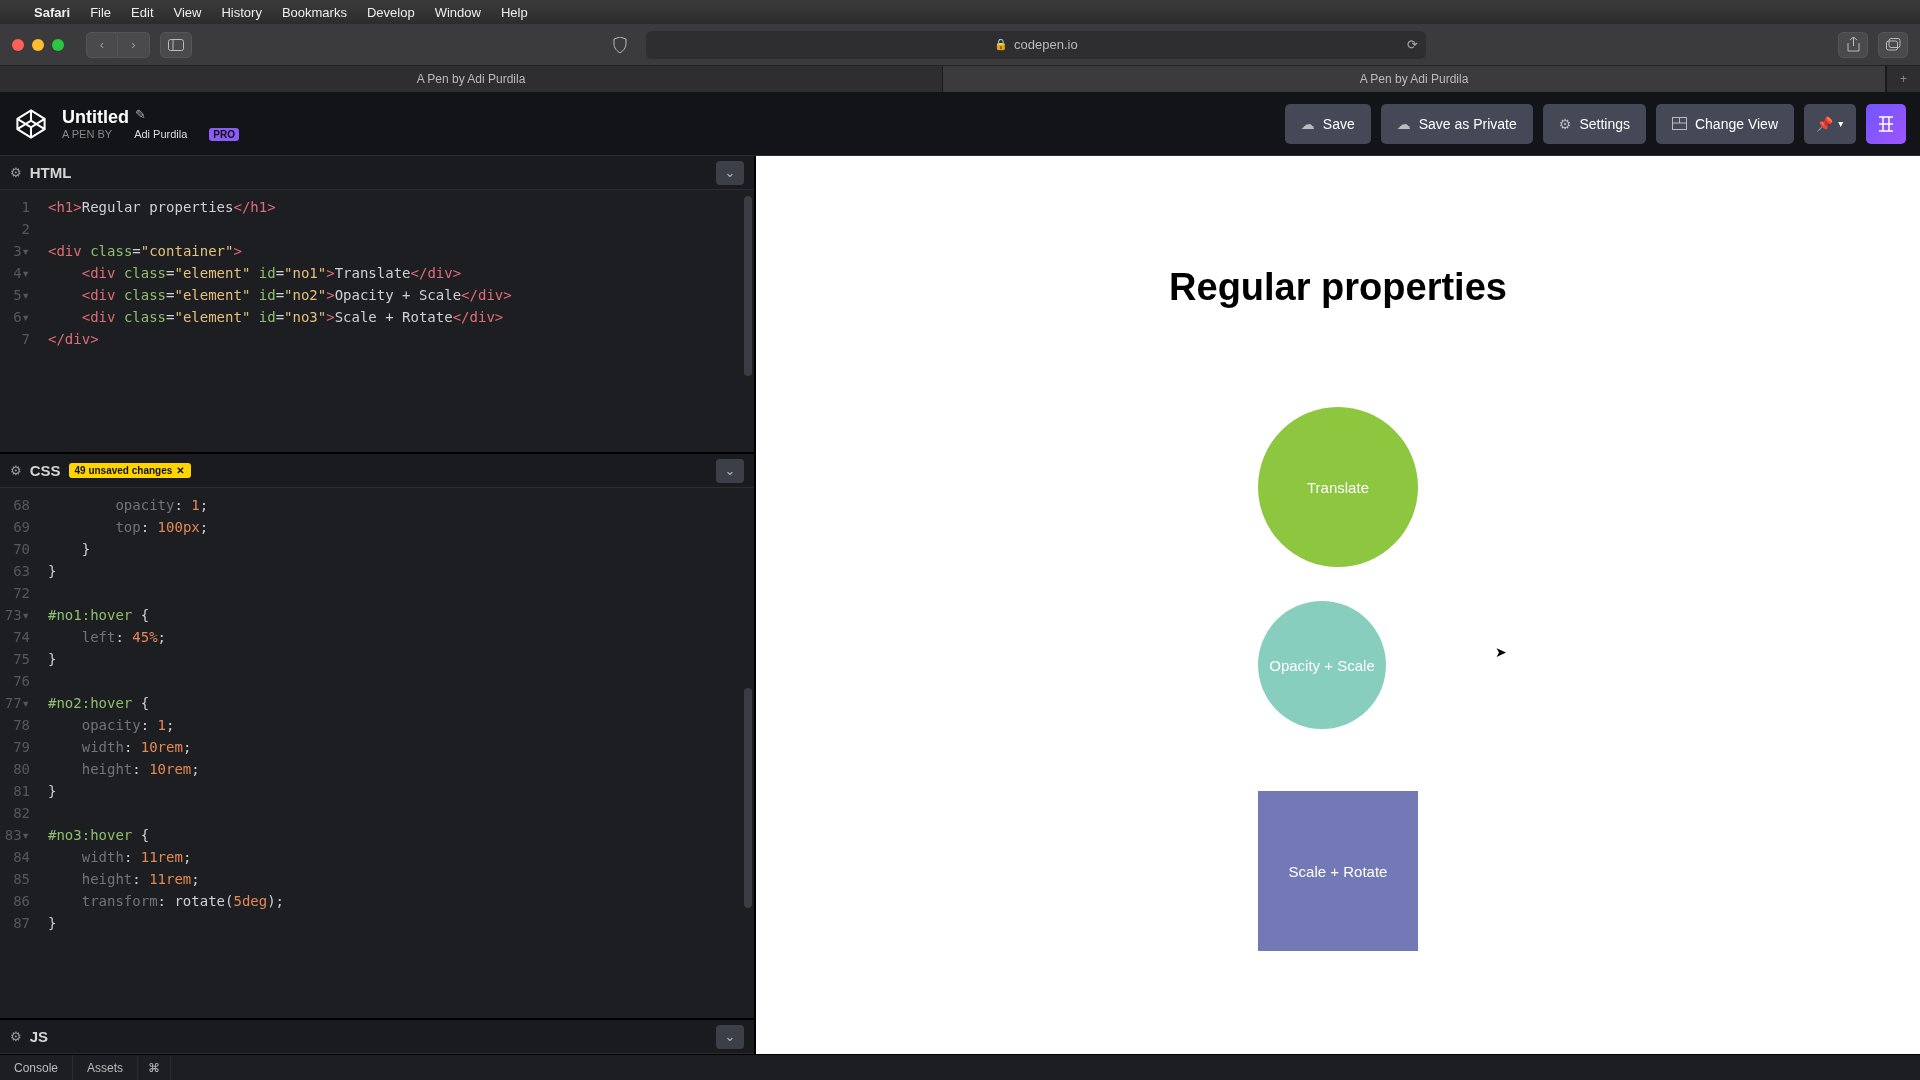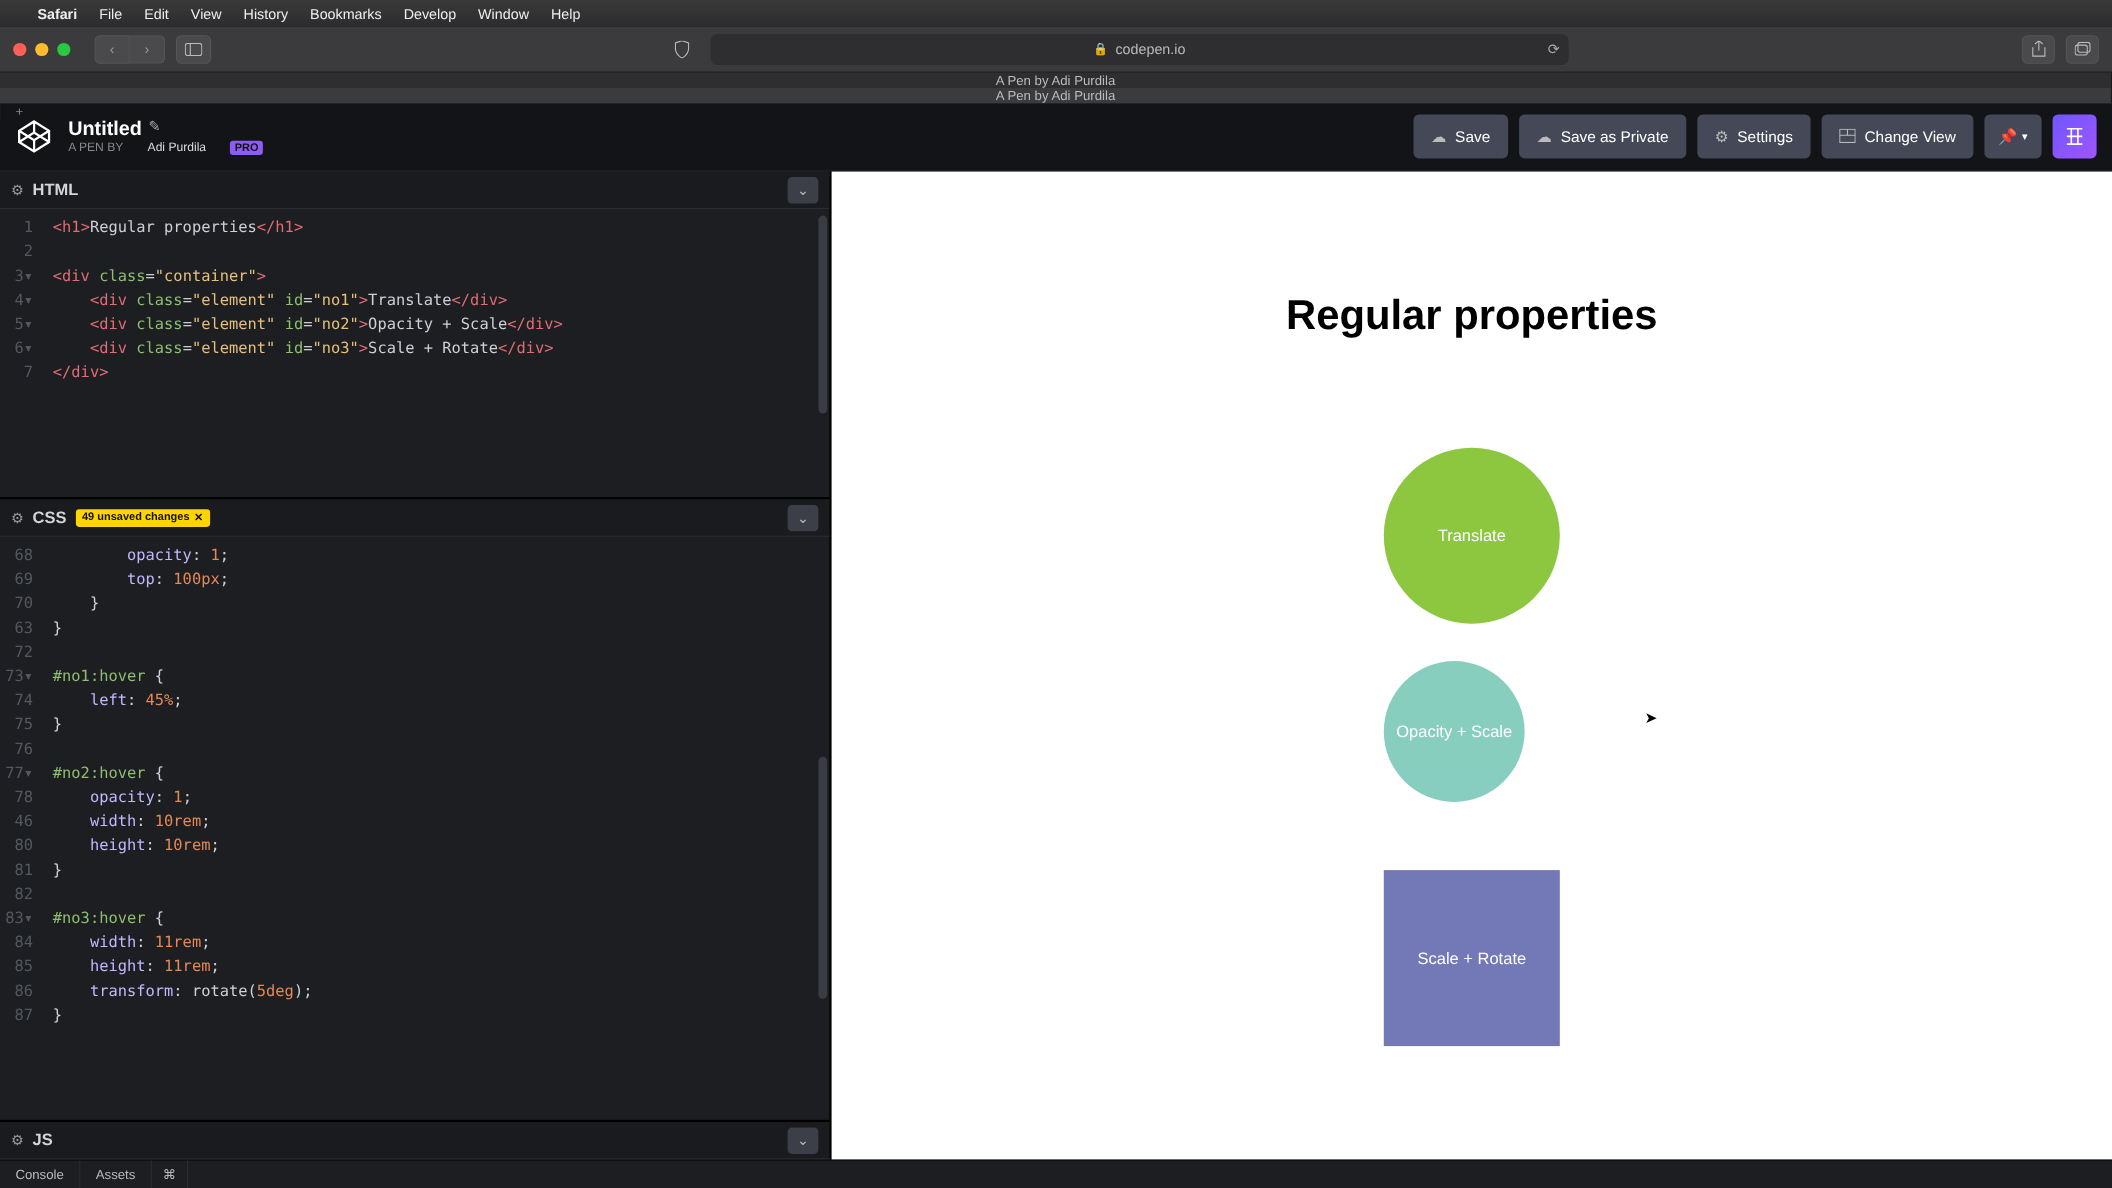--- a/index.html
+++ b/index.html
@@ -61,21 +61,20 @@
 .urlbar .reload { position: absolute; right: 8px; color: #aaa; font-size: 13px; }
 .tb-btn { width: 30px; height: 26px; display: flex; align-items: center; justify-content: center; color: #bbb; cursor: pointer; border: 1px solid #555; border-radius: 5px; background: #4a494b; }
 
 
 .safari-tabs {
   height: 26px;
   background: #2e2d30;
   display: flex;
   font-size: 12px;
   color: #bbb;
-  flex-direction: column;
 }
 .stab {
   flex: 1; display: flex; align-items: center; justify-content: center;
   border-right: 1px solid #1a1a1a;
   cursor: pointer;
 }
 .stab.active { background: #3b3a3c; }
 .stab-plus { width: 34px; display: flex; align-items: center; justify-content: center; border-left: 1px solid #1a1a1a; color: #888; cursor: pointer; }
 
 
@@ -168,21 +167,21 @@
   padding: 6px 10px;
   white-space: pre;
   color: #cfd0d5;
 }
 .code .tag   { color: #e06c75; }
 .code .attr  { color: #8fbf6f; }
 .code .eq    { color: #cfd0d5; }
 .code .str   { color: #e5c07b; }
 .code .txt   { color: #cfd0d5; }
 .code .sel   { color: #8fbf6f; }
-.code .prop  { color: #c4b5fd; }
+.code .prop  { color: #737373; }
 .code .num   { color: #e48955; }
 .code .fn    { color: #cfd0d5; }
 .code .punc  { color: #cfd0d5; }
 .scroll-thumb { position: absolute; right: 2px; width: 8px; background: #3a3c44; border-radius: 4px; }
 
 .panel-html { height: 298px; display: flex; flex-direction: column; border-bottom: 2px solid #000; }
 .panel-css  { flex: 1; display: flex; flex-direction: column; border-bottom: 2px solid #000; }
 .panel-js   { height: 34px; display: flex; flex-direction: column; }
 
 
@@ -397,21 +396,21 @@
             <div>69</div>
             <div>70</div>
             <div>63</div>
             <div>72</div>
             <div>73<span class="fold">▾</span></div>
             <div>74</div>
             <div>75</div>
             <div>76</div>
             <div>77<span class="fold">▾</span></div>
             <div>78</div>
-            <div>46</div>
+            <div>79</div>
             <div>80</div>
             <div>81</div>
             <div>82</div>
             <div>83<span class="fold">▾</span></div>
             <div>84</div>
             <div>85</div>
             <div>86</div>
             <div>87</div>
         </div>
         <div class="code">        <span class="prop">opacity</span><span class="punc">: </span><span class="num">1</span><span class="punc">;</span>

